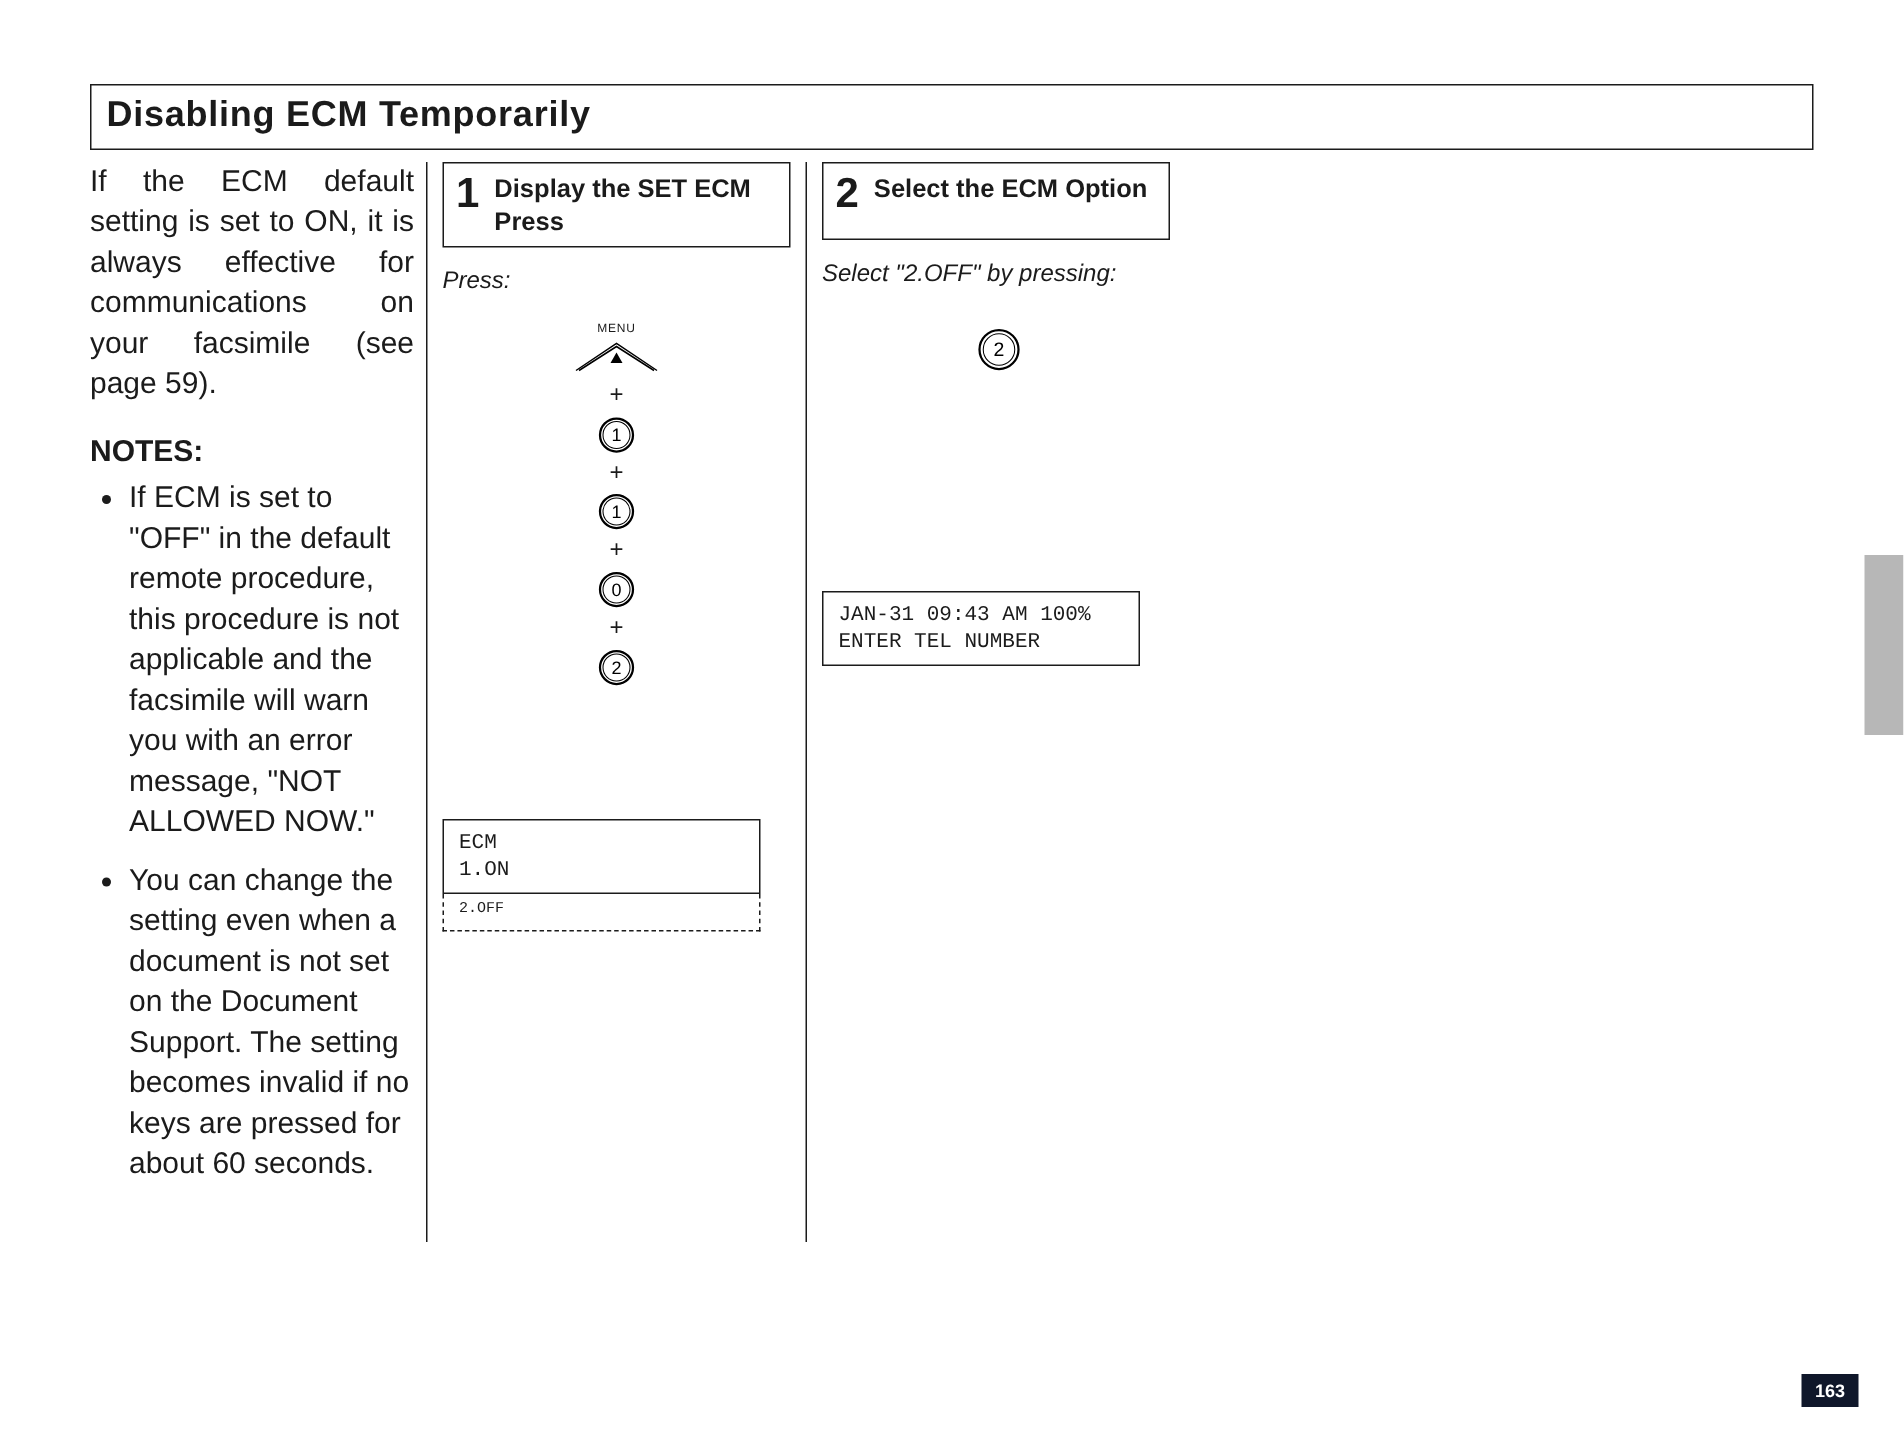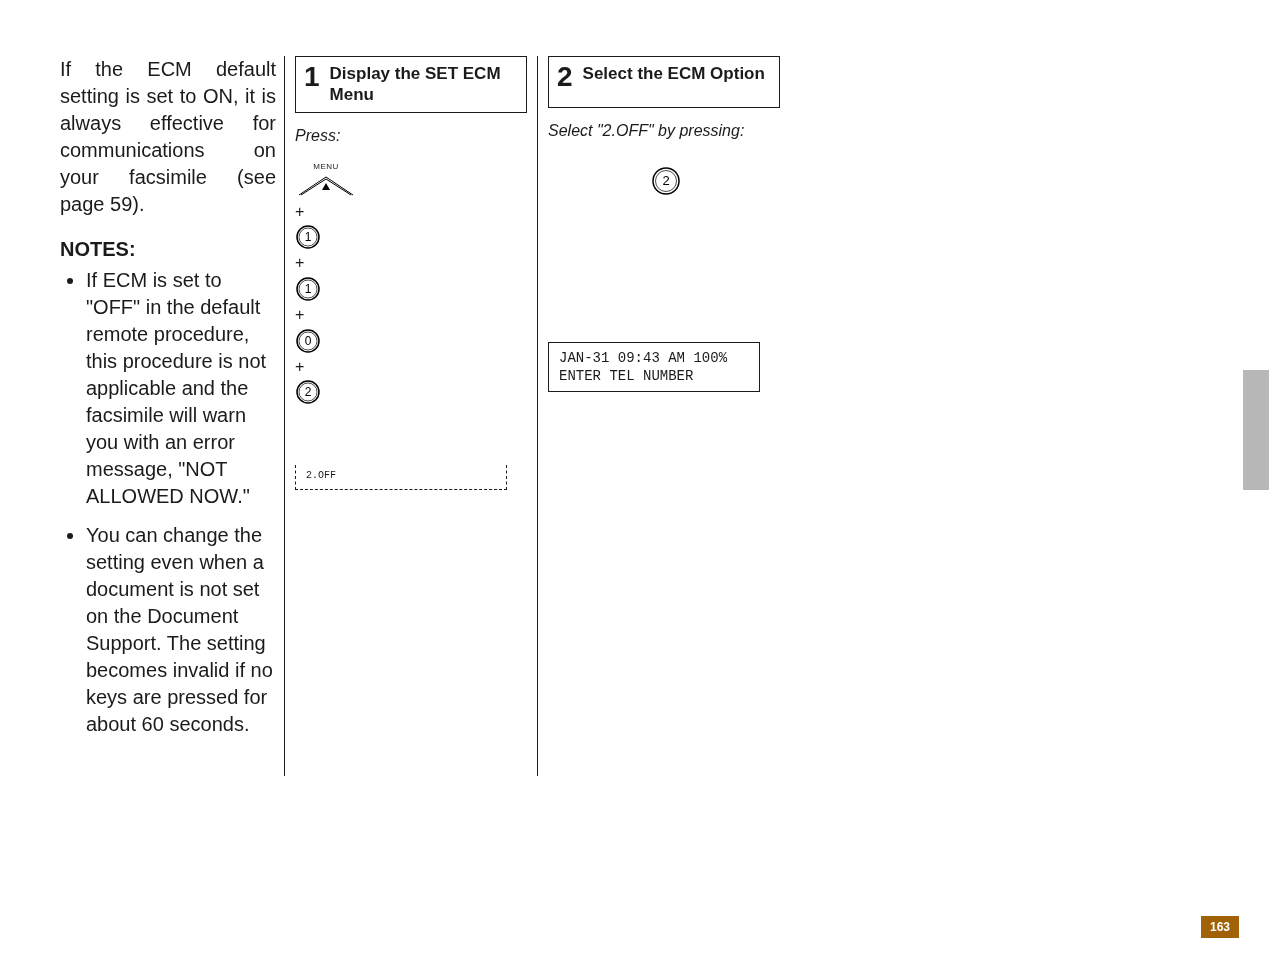--- a/index.html
+++ b/index.html
@@ -120,21 +120,21 @@
     font-family: "Courier New", monospace;
     font-size: 10px;
     white-space: pre;
     width: 190px;
   }
 
   
   .seq {
     display: flex;
     flex-direction: column;
-    align-items: flex-start;
+    align-items: center;
     margin-top: 8px;
   }
   .plus {
     font-size: 16px;
     margin: 2px 0;
   }
 
   .menu-btn {
     position: relative;
     width: 62px;
@@ -164,49 +164,52 @@
     width: 26px;
     height: 120px;
     background: var(--grey-tab);
   }
 
   
   .pg-badge {
     position: absolute;
     right: 30px;
     bottom: 16px;
-    background: #a16207;
+    background: #0f172a;
     color: #fff;
     font-size: 12px;
     font-weight: 700;
     padding: 3px 9px;
   }
 </style>
 </head>
 <body>
 
 <div class="page">
 
+  <div class="section-title-bar">
+    <h1>Disabling  ECM  Temporarily</h1>
+  </div>
 
   <div class="body-row">
 
     <div class="intro-col">
       <p>If the ECM default setting is set to ON, it is always effective for communications on your facsimile (see page 59).</p>
 
       <div class="notes-heading">NOTES:</div>
       <ul>
         <li>If ECM is set to "OFF" in the default remote procedure, this procedure is not applicable and the facsimile will warn you with an error message, "NOT ALLOWED NOW."</li>
         <li>You can change the setting even when a document is not set on the Document Support. The setting becomes invalid if no keys are pressed for about 60 seconds.</li>
       </ul>
     </div>
 
     <div class="step-col">
       <div class="step-header">
         <div class="step-num">1</div>
-        <div class="step-title">Display the SET ECM Menu</div>
+        <div class="step-title">Display the SET ECM Press</div>
       </div>
 
       <div class="step-body-text">Press:</div>
 
       <div class="seq">
 
         <div class="menu-btn">
           <span>MENU</span>
           <svg width="62" height="26" viewBox="0 0 62 26">
             <path d="M4 22 L31 4 L58 22" fill="none" stroke="#000" stroke-width="1"></path>
@@ -246,20 +249,22 @@
         <div class="key-circle">
           <svg width="26" height="26">
               <circle cx="13" cy="13" r="11" fill="none" stroke="#000" stroke-width="1.5"></circle>
               <circle cx="13" cy="13" r="9" fill="none" stroke="#000" stroke-width="0.7"></circle>
               <text x="13" y="17" font-size="12" font-family="Helvetica" text-anchor="middle">2</text>
             </svg>
         </div>
       </div>
 
       <div style="margin-top:60px;">
+        <div class="lcd"><span>ECM</span>
+<span>1.ON</span></div>
         <div class="lcd-extra"><span>2.OFF</span></div>
       </div>
     </div>
 
     <div class="step-col">
       <div class="step-header">
         <div class="step-num">2</div>
         <div class="step-title">Select the ECM Option</div>
       </div>
 

